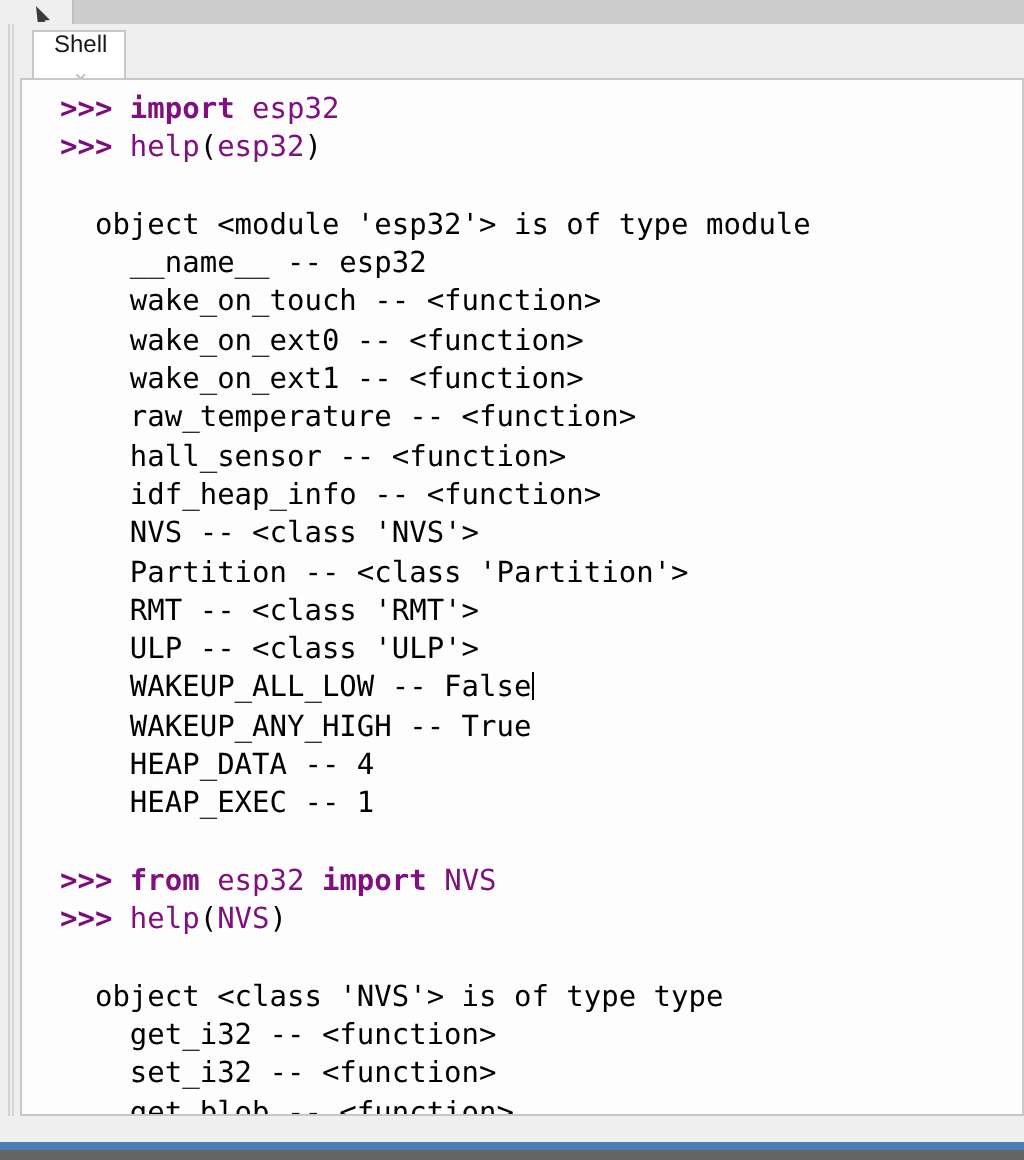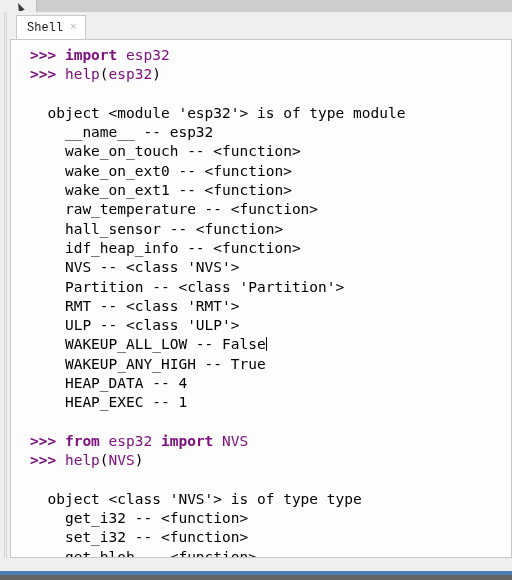--- a/index.html
+++ b/index.html
@@ -90,23 +90,24 @@
     left: 6px; top: 3px;
     height: 25px;
     box-sizing: border-box;
     background: #ffffff;
     border: 1px solid #c8c8c8;
     border-bottom: none;
     padding: 0 8px 0 10px;
     display: flex;
     align-items: center;
     gap: 7px;
-    font-family: Liberation Mono, monospace;
+    font-family: Liberation Sans, sans-serif;
     font-size: 12px;
     color: #1a1a1a;
+    flex-direction: column;
   }
   .tab-label { line-height: 1; }
   .tab-close {
     font-size: 11px;
     color: #b9b9b9;
     line-height: 1;
     padding-bottom: 1px;
   }
 
   

